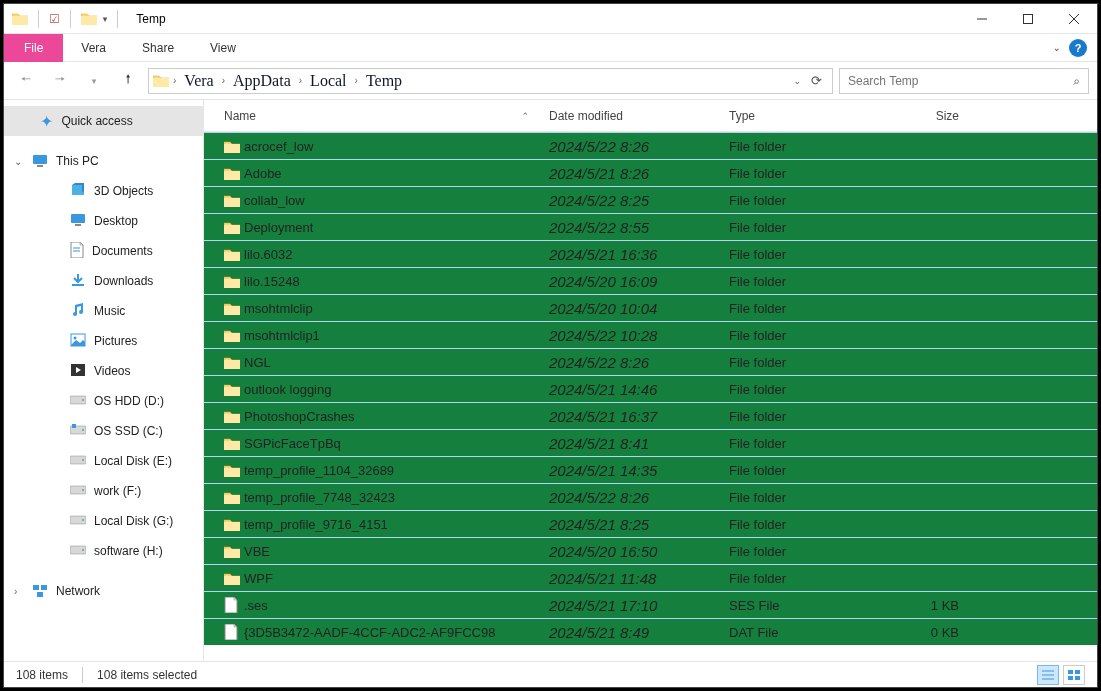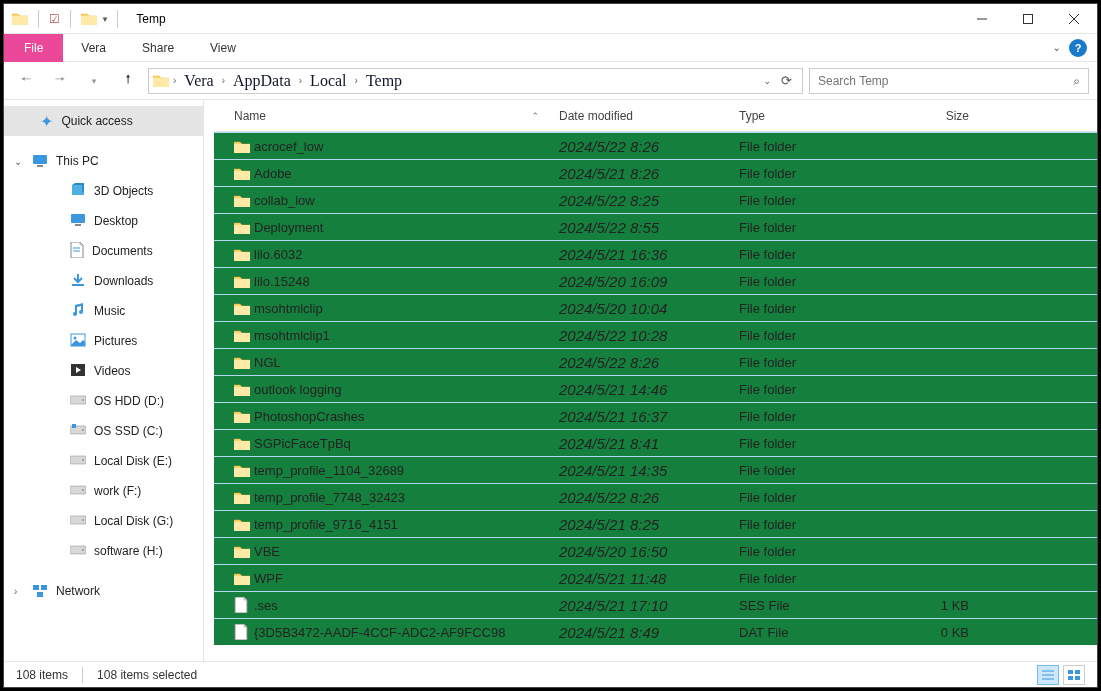--- a/index.html
+++ b/index.html
@@ -22,35 +22,35 @@
 .help-icon { width: 18px; height: 18px; border-radius: 50%; background: #1979ca; color: #fff; display: flex; align-items: center; justify-content: center; font-size: 11px; font-weight: bold; }
 
 
 .navbar { height: 38px; display: flex; align-items: center; gap: 6px; padding: 0 8px; border-bottom: 1px solid #e5e5e5; }
 .nav-btn { width: 28px; height: 28px; display: flex; align-items: center; justify-content: center; color: #999; }
 .nav-btn.active { color: #333; }
 .addrbar { flex: 1; height: 26px; border: 1px solid #ccc; display: flex; align-items: center; padding: 0 4px; gap: 2px; }
 .crumb { padding: 0 4px; font-size: 16px; color: #0f172a; display: flex; align-items: center; font-family: Liberation Serif, serif; }
 .crumb-sep { color: #666; padding: 0 2px; font-size: 10px; }
 .addr-right { margin-left: auto; display: flex; align-items: center; gap: 4px; color: #555; }
-.searchbar { width: 280px; height: 26px; border: 1px solid #ccc; display: flex; align-items: center; padding: 0 8px; }
+.searchbar { width: 250px; height: 26px; border: 1px solid #ccc; display: flex; align-items: center; padding: 0 8px; }
 .searchbar input { border: none; outline: none; flex: 1; font-size: 12px; color: #555; }
 
 
 .body { flex: 1; display: flex; overflow: hidden; }
 .nav-tree { width: 200px; border-right: 1px solid #e5e5e5; overflow-y: auto; padding-top: 6px; }
 .tree-item { height: 30px; display: flex; align-items: center; padding-left: 28px; gap: 8px; font-size: 13px; color: #222; }
 .tree-item.qa { background: #e5e5e5; padding-left: 36px; }
 .tree-item.top { font-weight: normal; padding-left: 28px; }
 .tree-item.sub { padding-left: 66px; }
 .tree-item .exp { position: absolute; left: 10px; color: #666; font-size: 10px; }
 .tree-item { position: relative; }
 
 
-.filelist { flex: 1; display: flex; flex-direction: column; overflow: hidden; margin-left: 10px; }
+.filelist { flex: 1; display: flex; flex-direction: column; overflow: hidden; }
 .list-header { height: 32px; display: flex; align-items: center; border-bottom: 1px solid #e5e5e5; padding-left: 20px; color: #444; }
 .col-name { width: 325px; display: flex; align-items: center; }
 .col-date { width: 180px; }
 .col-type { width: 150px; }
 .col-size { width: 80px; text-align: right; }
 .sort-ind { margin-left: auto; margin-right: 20px; font-size: 9px; color: #666; }
 .rows { flex: 1; overflow-y: scroll; }
 .row { height: 27px; display: flex; align-items: center; padding-left: 20px; border-top: 1px solid #f0f0f0; }
 .row.sel { background: #15803d; border-top: 1px solid #b0d8f5; }
 .row .icon { width: 20px; display: flex; align-items: center; }

